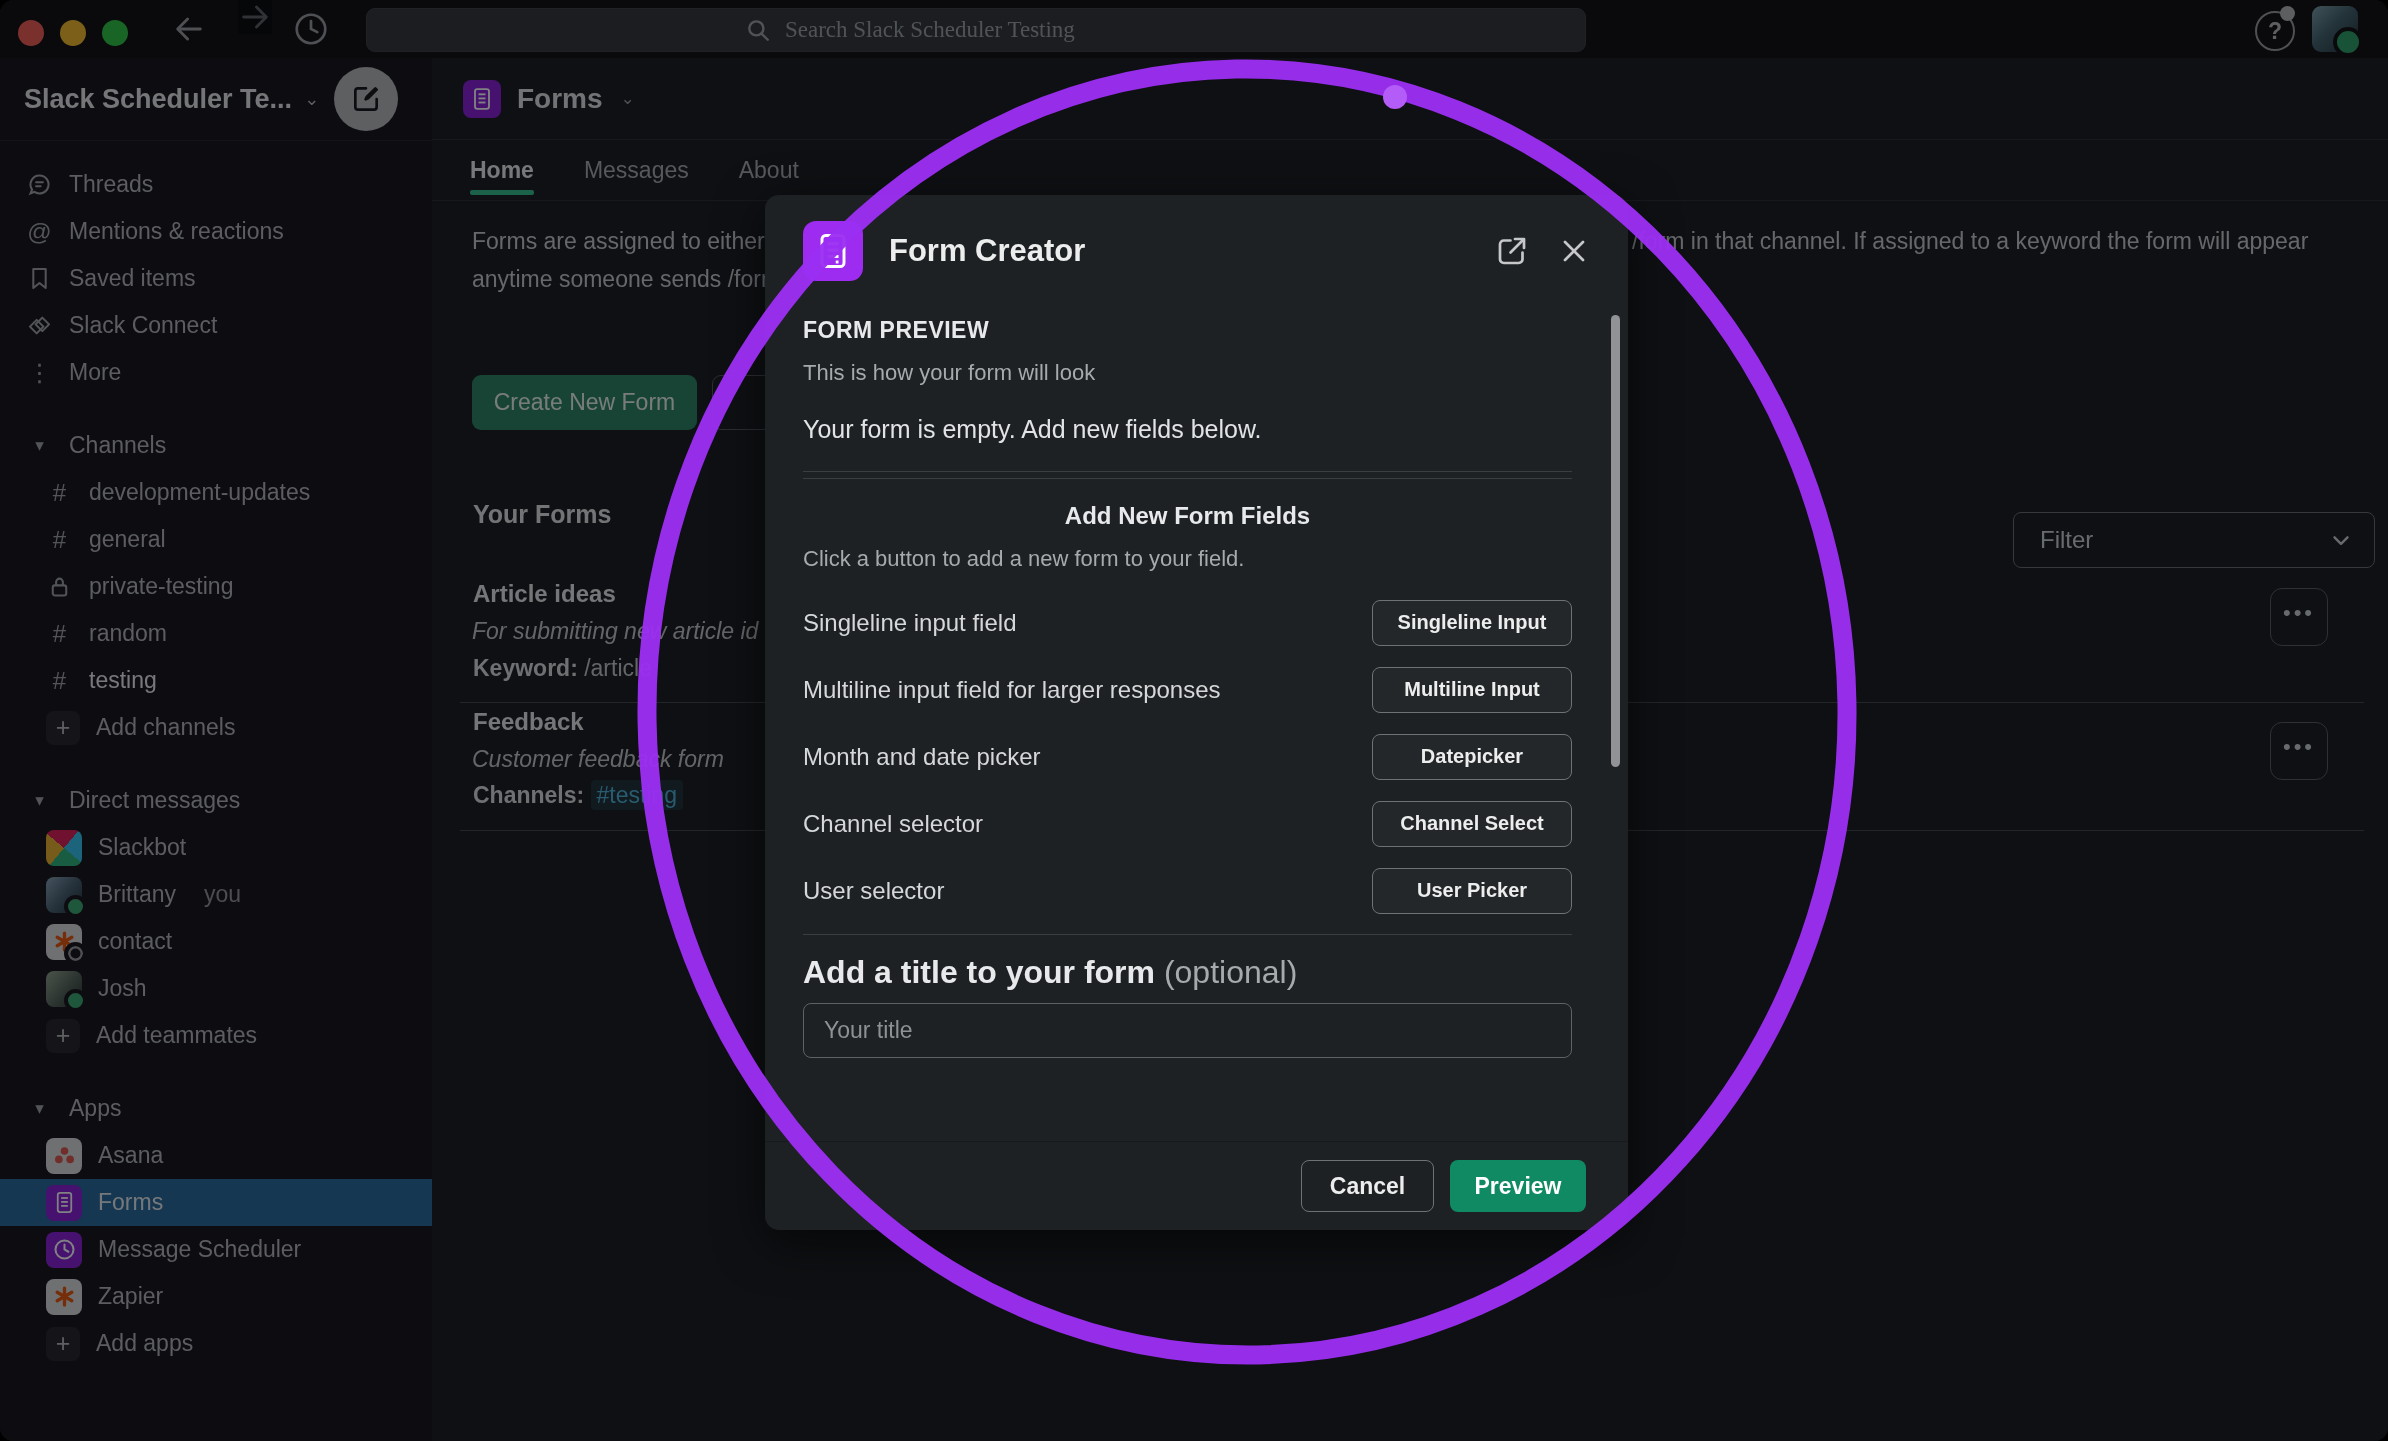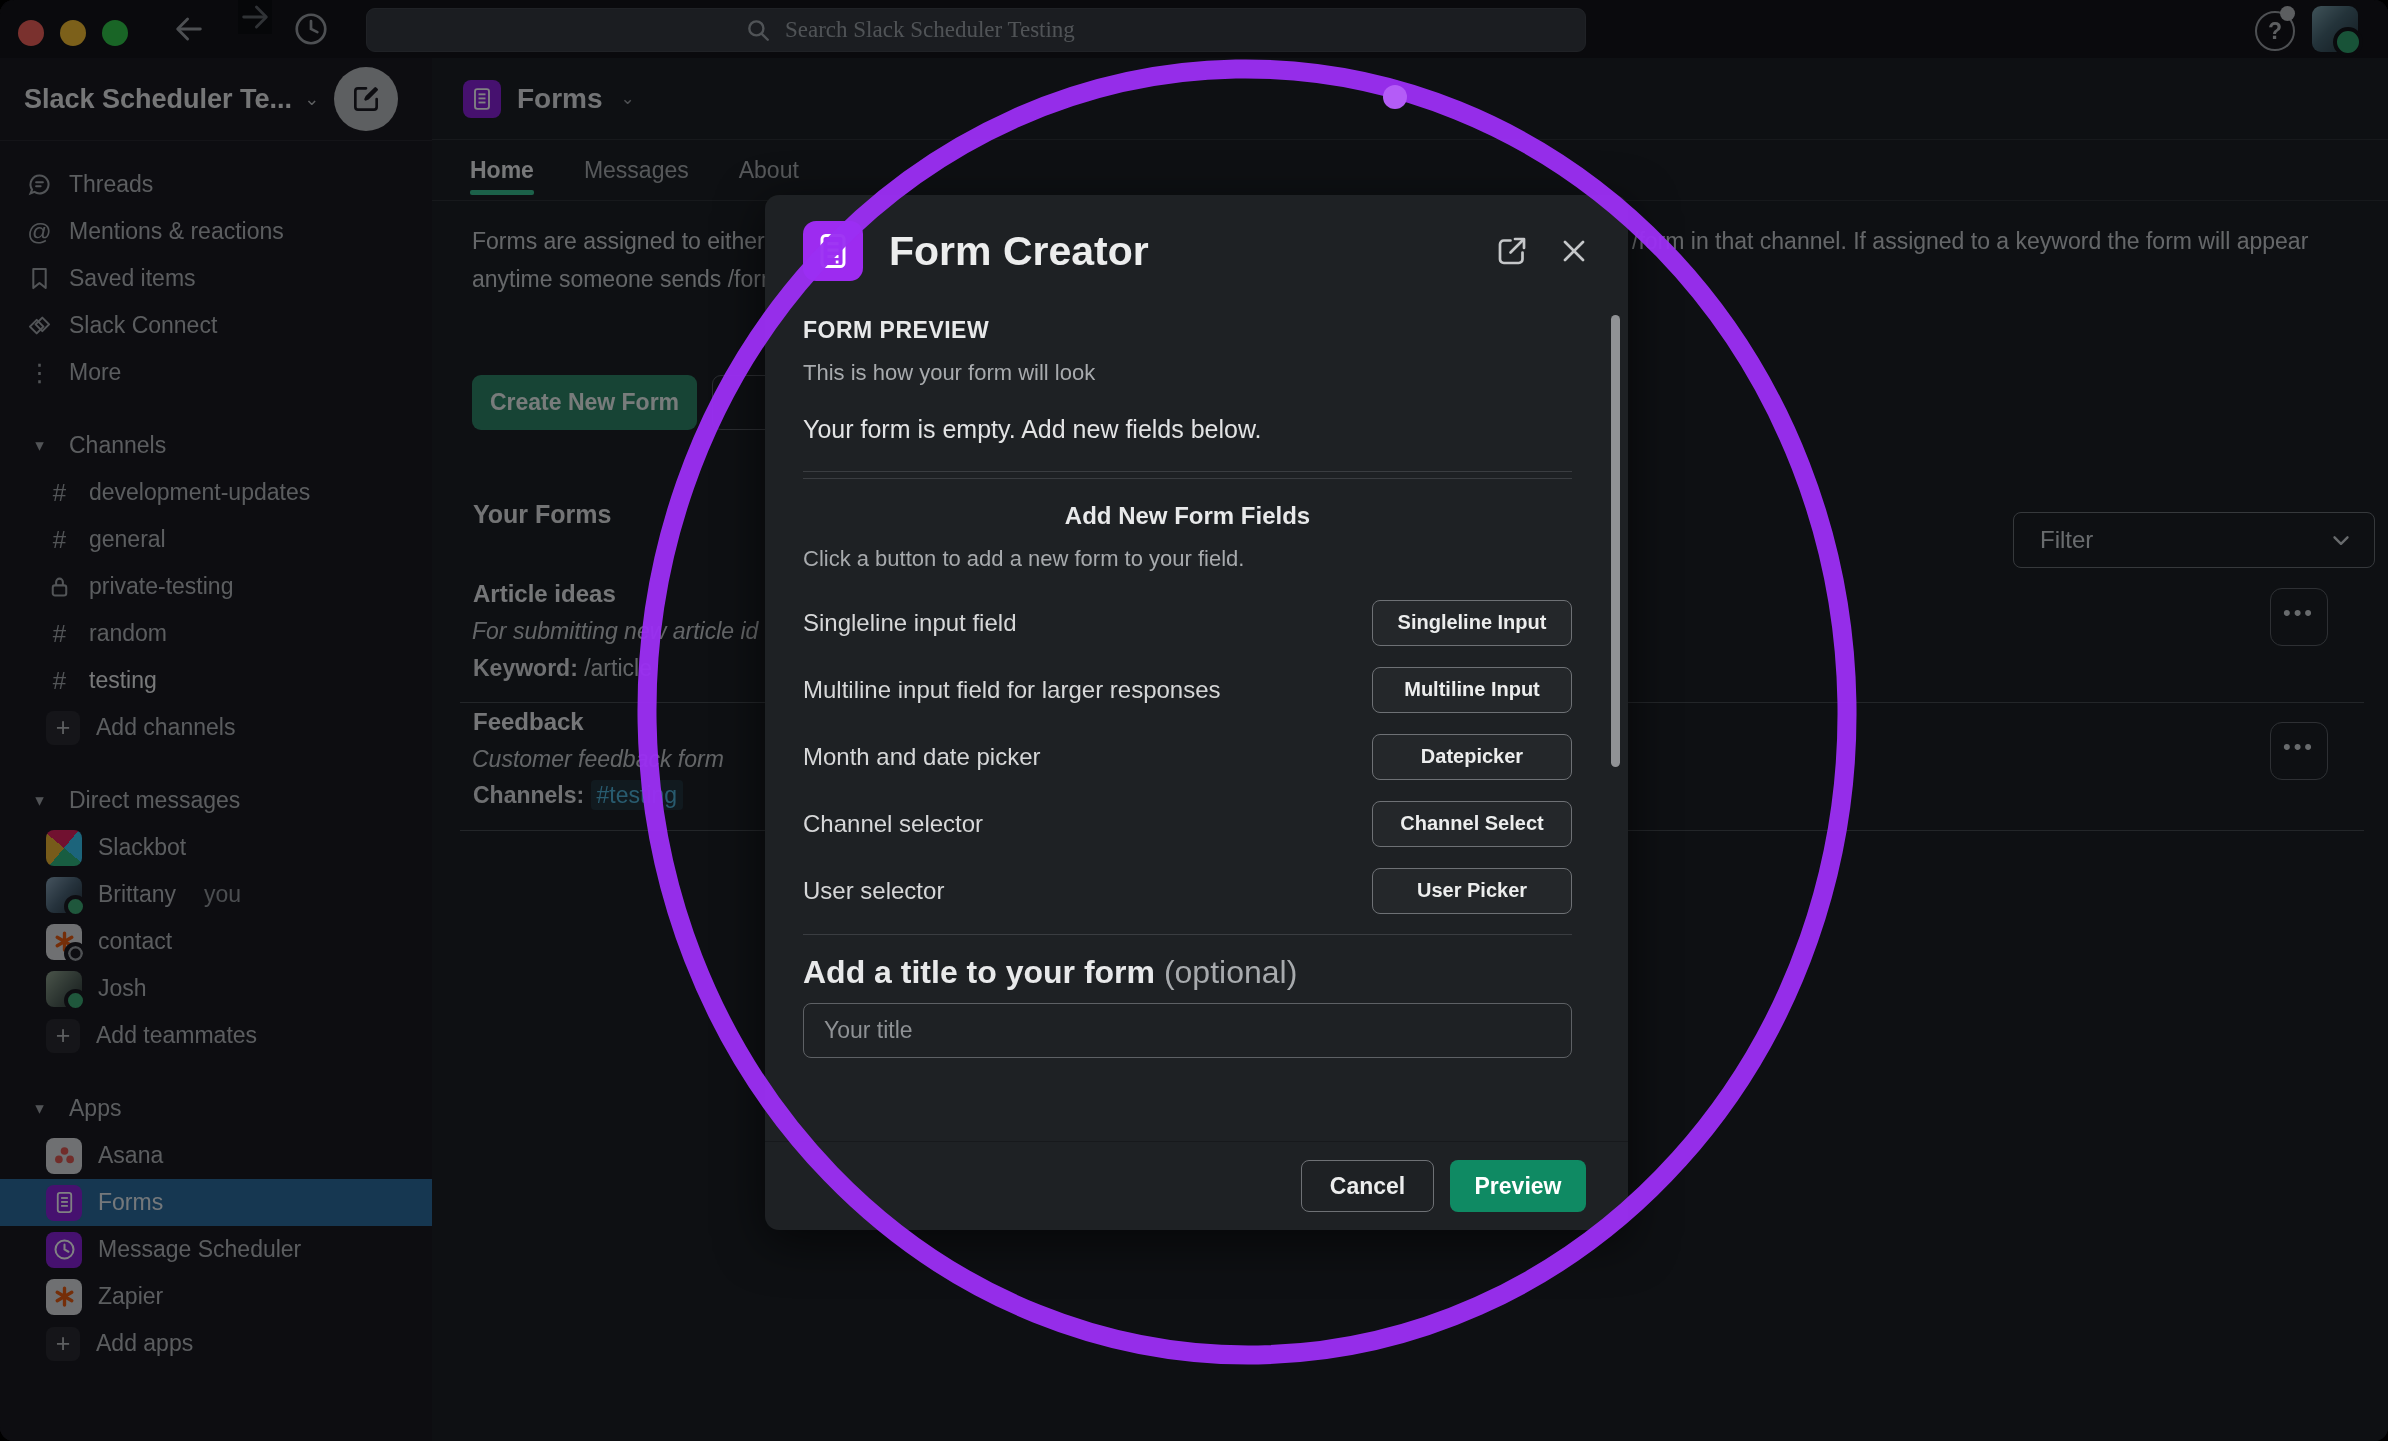--- a/index.html
+++ b/index.html
@@ -53,41 +53,41 @@
   .main{position:absolute;left:432px;top:58px;right:0;bottom:0;background:#1a1d21;}
   .main-header{position:absolute;left:0;top:0;right:0;height:81px;border-bottom:1px solid #2c2e33;display:flex;align-items:center;padding-left:31px;gap:16px;}
   .mh-icon{width:38px;height:38px;border-radius:8px;background:#8a1fd8;display:flex;align-items:center;justify-content:center;}
   .mh-title{font-size:28px;font-weight:bold;color:#e2e3e4;}
   .mh-caret{color:#9a9da1;font-size:17px;margin-left:2px;}
   .tabs{position:absolute;left:0;top:82px;right:0;height:60px;border-bottom:1px solid #2c2e33;display:flex;align-items:center;padding-left:38px;gap:50px;}
   .tab{font-size:23px;color:#aaacaf;position:relative;height:100%;display:flex;align-items:center;}
   .tab.active{color:#ececed;font-weight:bold;}
   .tab.active::after{content:"";position:absolute;left:0;right:0;bottom:5px;height:5px;background:#36c08e;border-radius:2px;}
   .intro{position:absolute;font-size:23px;color:#c9cbcd;white-space:nowrap;}
-  .btn-create{position:absolute;left:40px;top:317px;width:225px;height:55px;background:#2d8565;border:none;border-radius:9px;color:#eef4f1;font-size:23px;font-weight:bold;font-family:inherit;}
+  .btn-create{position:absolute;left:40px;top:317px;width:225px;height:55px;background:#2d8565;border:none;border-radius:9px;color:#eef4f1;font-size:23px;font-weight:normal;font-family:inherit;}
   .btn-za{position:absolute;left:280px;top:317px;width:330px;height:55px;background:transparent;border:1px solid #54575c;border-radius:9px;color:#b5b8bb;font-size:23px;font-weight:bold;text-align:left;padding-left:150px;font-family:inherit;}
   .h-yourforms{position:absolute;left:41px;top:442px;font-size:25px;font-weight:bold;color:#e5e5e5;}
   .form-title{position:absolute;left:41px;font-size:24px;font-weight:bold;color:#e8e9ea;}
   .form-desc{position:absolute;left:40px;font-size:23px;font-style:italic;color:#c5c7c9;}
   .form-meta{position:absolute;left:41px;font-size:23px;color:#c5c7c9;}
   .form-meta b{color:#dcdDde;}
   .chip{color:#4fb3d9;background:rgba(79,179,217,.13);border-radius:4px;padding:2px 6px;}
   .listdiv{position:absolute;left:28px;right:24px;height:1px;background:#45484c;}
   .filter{position:absolute;left:1581px;top:454px;width:314px;height:54px;border:1px solid #6b6e73;border-radius:8px;display:flex;align-items:center;padding:0 20px 0 26px;color:#cfd2d5;font-size:24px;}
   .filter .sp{flex:1;}
   .dotsbtn{position:absolute;width:58px;height:58px;border:1px solid #5a5d62;border-radius:12px;background:transparent;color:#cfd2d5;font-size:22px;letter-spacing:3px;display:flex;align-items:center;justify-content:center;padding-bottom:10px;font-family:inherit;}
 
   
   .dim{position:absolute;inset:0;background:rgba(2,3,5,.5);z-index:5;}
 
   
   .modal{position:absolute;left:765px;top:195px;width:863px;height:1035px;background:#1e2124;border-radius:14px;z-index:10;box-shadow:0 12px 48px rgba(0,0,0,.6);}
   .m-header{position:relative;height:112px;display:flex;align-items:center;padding:0 36px 0 38px;gap:26px;}
   .m-icon{width:60px;height:60px;border-radius:13px;background:#9d2bf0;display:flex;align-items:center;justify-content:center;flex:none;}
-  .m-title{font-size:41px;font-weight:bold;color:#eceded;flex:1;}
+  .m-title{font-size:31px;font-weight:bold;color:#eceded;flex:1;}
   .m-hbtn{width:36px;height:36px;color:#c5c7c9;}
   .m-body{padding:8px 56px 0 38px;}
   .m-eyebrow{font-size:23px;font-weight:bold;color:#e8e9ea;line-height:30px;letter-spacing:.5px;}
   .m-sub{margin-top:14px;font-size:22px;color:#a7aaad;line-height:28px;}
   .m-empty{margin-top:26px;font-size:25px;color:#e2e3e4;line-height:32px;}
   .dhr{margin-top:26px;height:6px;border-top:1px solid #3a3d41;border-bottom:1px solid #3a3d41;}
   .m-h2{margin-top:22px;font-size:24px;font-weight:bold;color:#e8e9ea;line-height:30px;text-align:center;}
   .m-rows{margin-top:16px;}
   .m-row{height:67px;display:flex;align-items:center;justify-content:space-between;}
   .m-row .lbl{font-size:24px;color:#d6d7d8;}

